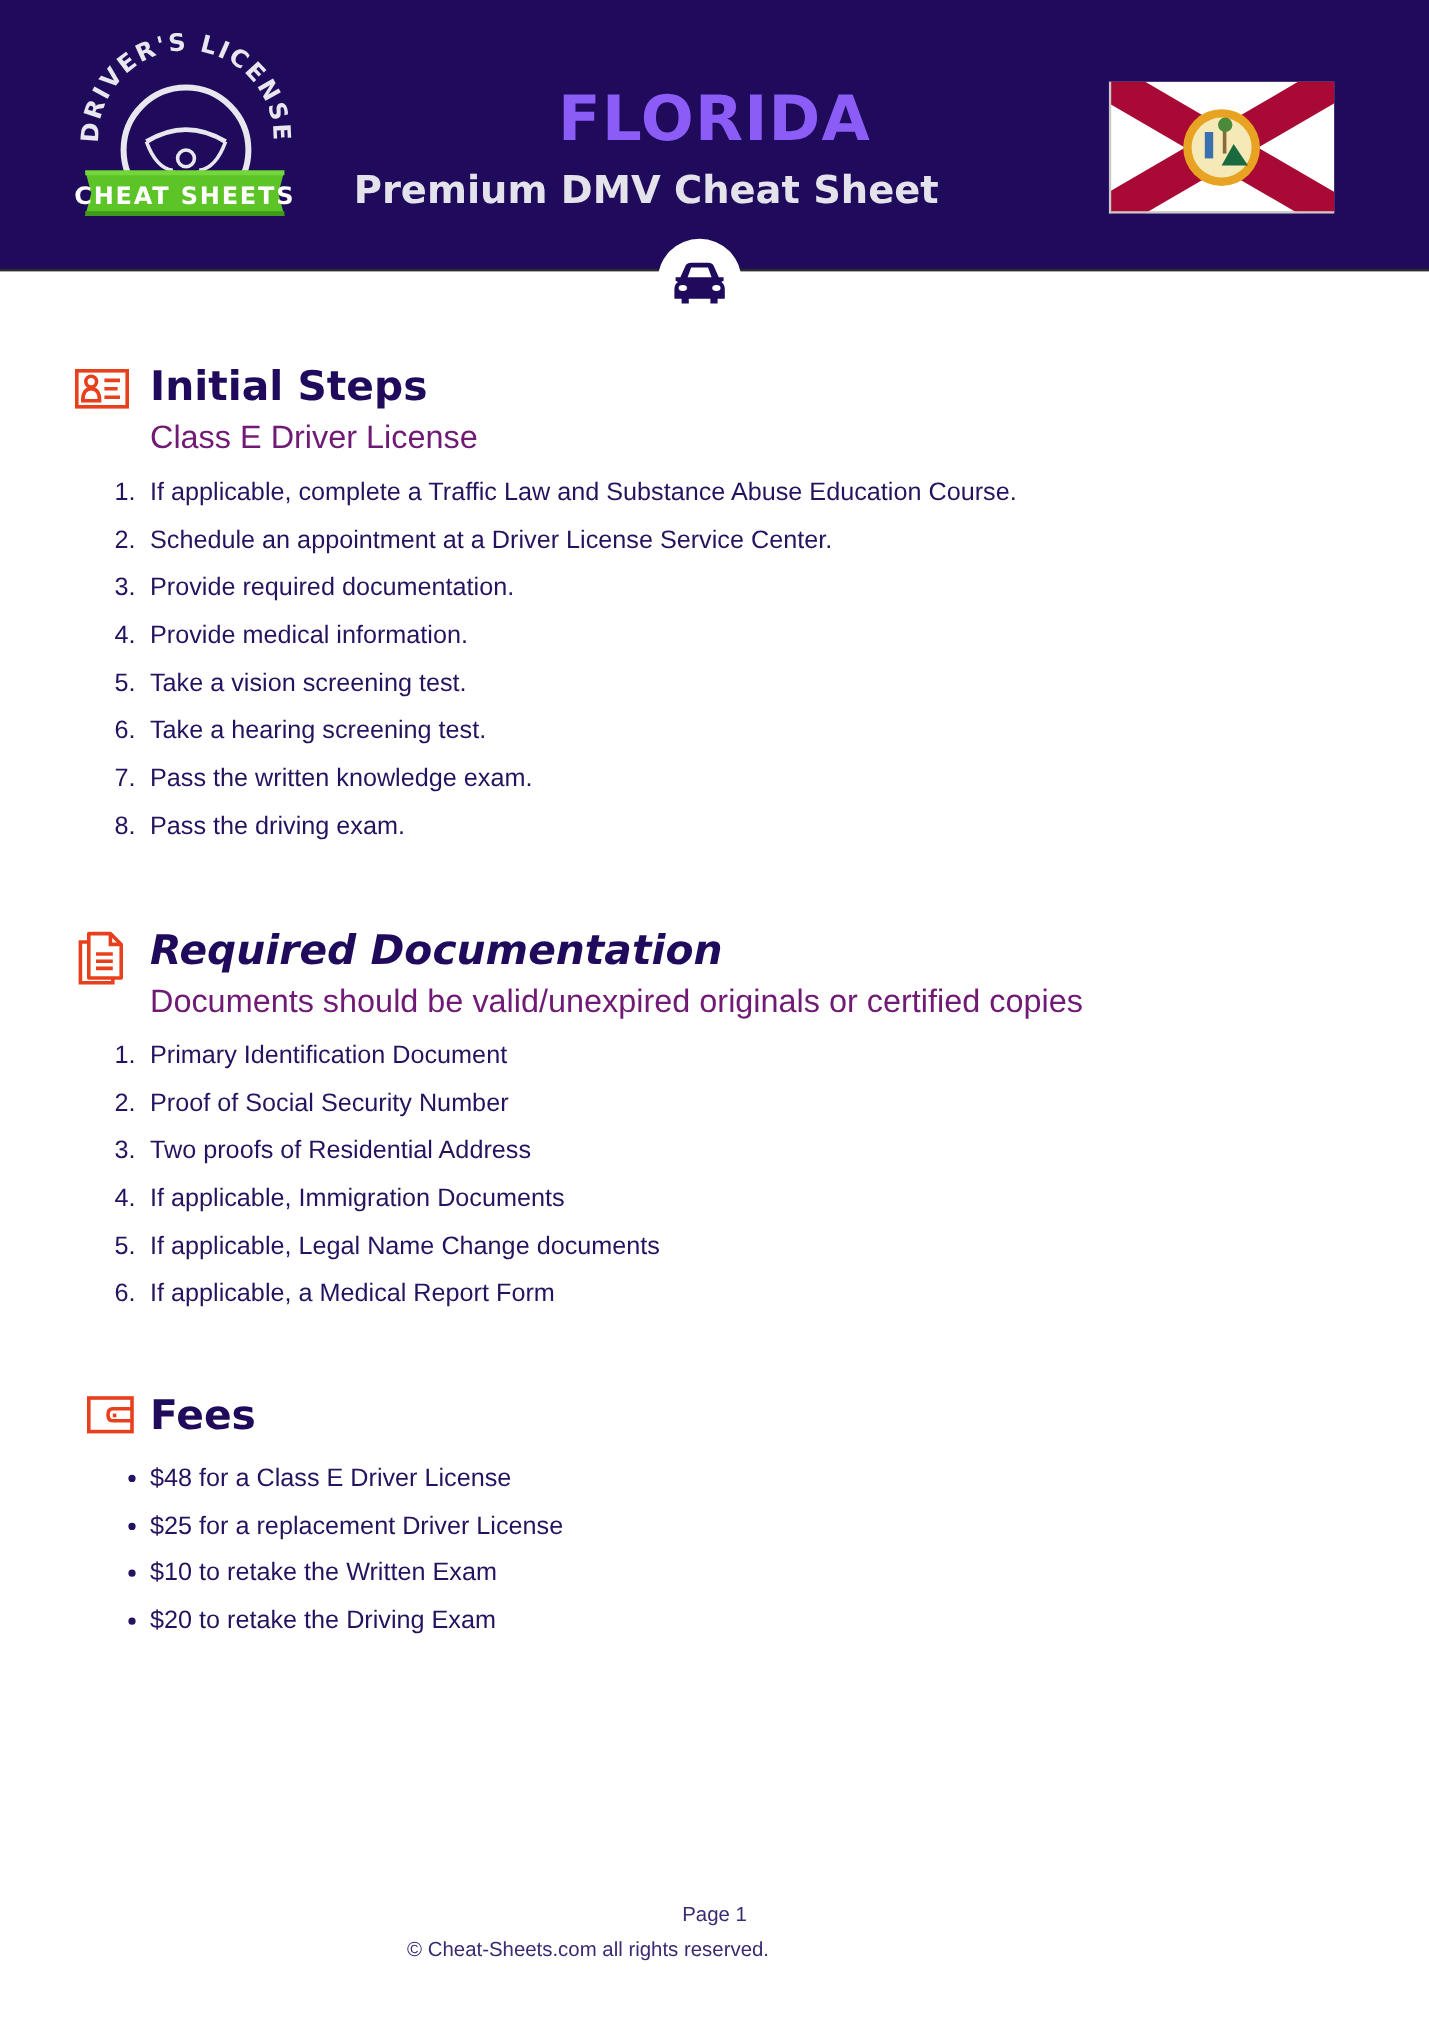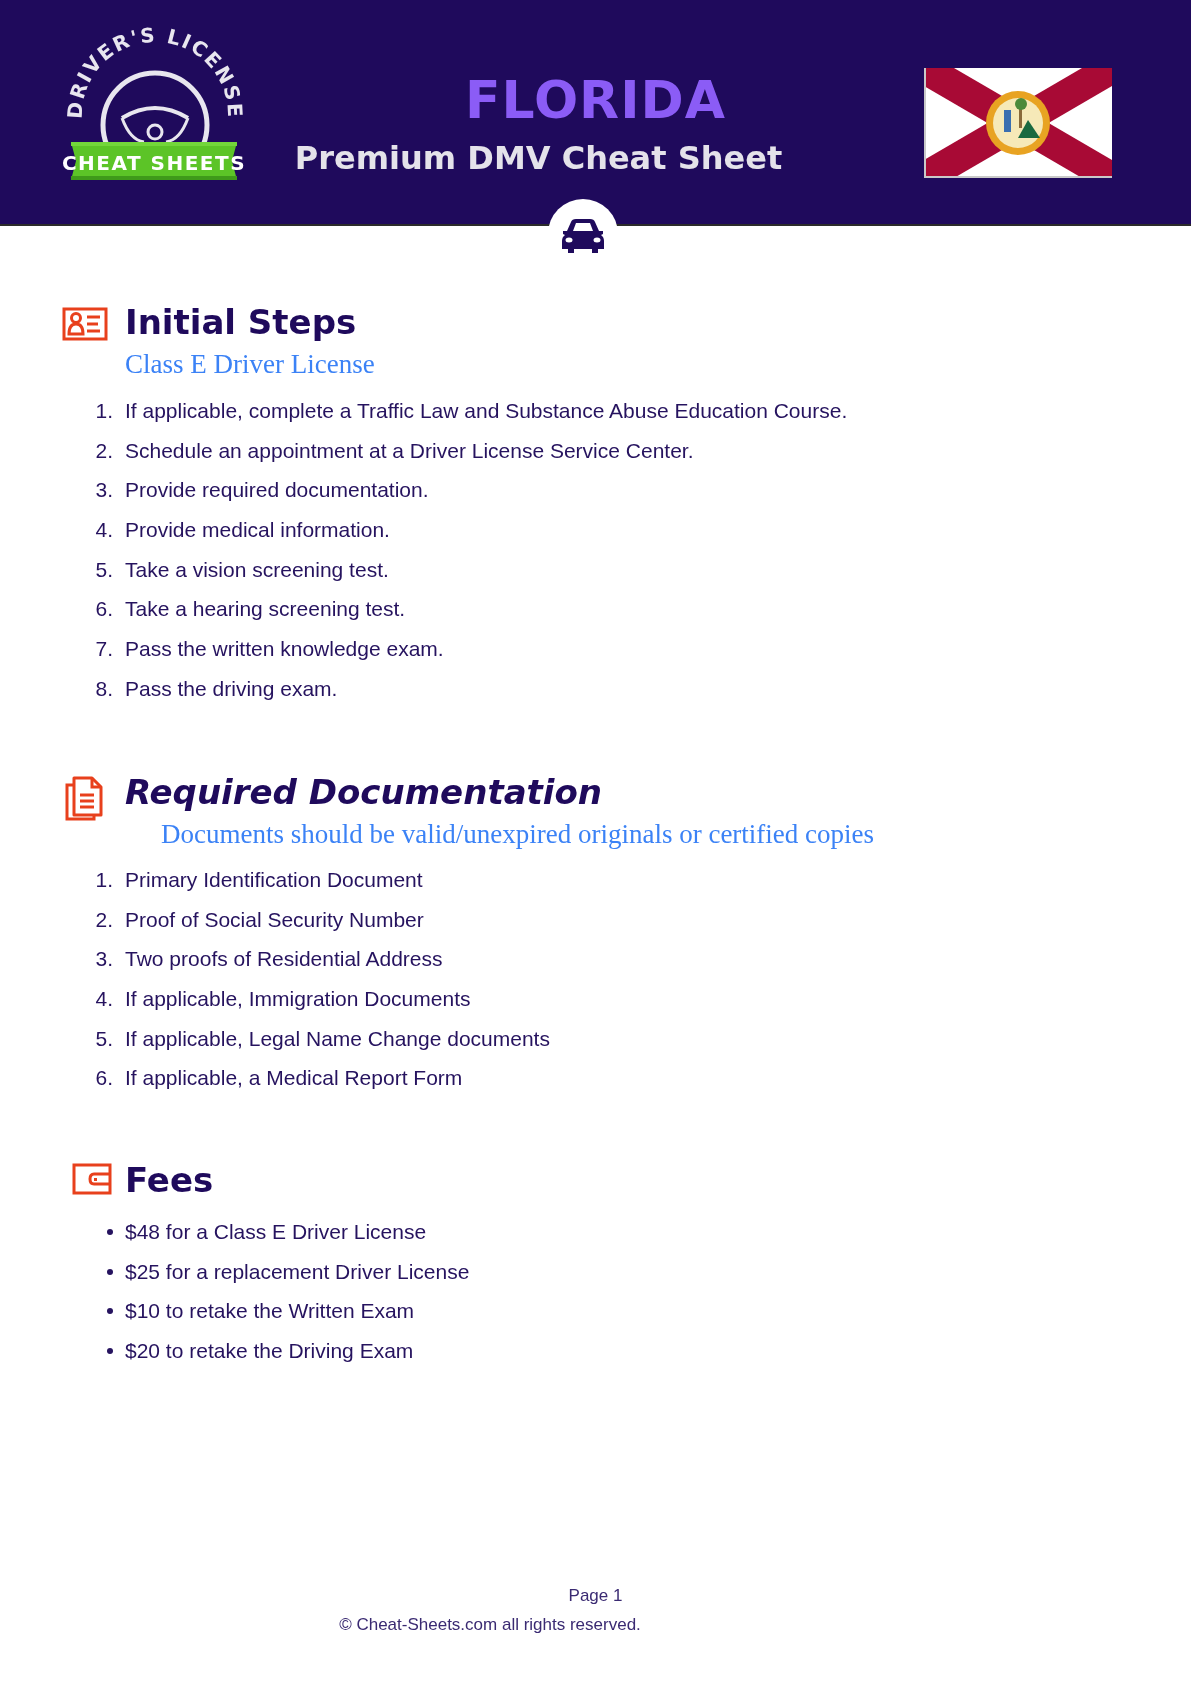--- a/index.html
+++ b/index.html
@@ -12,22 +12,22 @@
            font-family:"DejaVu Sans", sans-serif; font-weight:bold; font-size:52px; line-height:60px; letter-spacing:1px; }
   .subtitle { position:absolute; left:0; width:1077px; top:138px; text-align:center; color:#e4e2ea;
               font-family:"DejaVu Sans", sans-serif; font-weight:bold; font-size:32px; line-height:40px; }
   .flag { position:absolute; left:924px; top:68px; width:188px; height:110px; }
   .car-bump { position:absolute; left:548px; top:199px; width:70px; height:70px; border-radius:50%; background:#ffffff; }
   .car-icon { position:absolute; left:560px; top:218px; width:46px; height:36px; }
   .section { position:absolute; left:0; width:1191px; }
   .sec-icon { position:absolute; left:62px; }
   .sec-title { position:absolute; left:125px; font-family:"DejaVu Sans", sans-serif; font-weight:bold;
                font-size:34px; line-height:40px; color:#1f0a5c; white-space:nowrap; }
-  .sec-sub { position:absolute; left:125px; font-family:Liberation Serif, serif; font-size:27px;
-             line-height:32px; color:#3b82f6; white-space:nowrap; }
+  .sec-sub { position:absolute; left:125px; font-family:Liberation Sans, sans-serif; font-size:27px;
+             line-height:32px; color:#701a75; white-space:nowrap; }
   .list { position:absolute; left:0; margin:0; padding:0; list-style:none; }
   .list li { position:relative; height:39.7px; line-height:39.7px; font-size:21px; color:#26135f;
              white-space:nowrap; font-family:"Liberation Sans", sans-serif; }
   .list li .num { position:absolute; left:93px; width:20px; text-align:right; }
   .list li .txt { position:absolute; left:125px; }
   .list li .dot { position:absolute; left:107px; top:17px; width:6px; height:6px; border-radius:50%; background:#26135f; }
   .footer-page { position:absolute; left:0; width:1191px; top:1586px; text-align:center; font-size:17px; color:#3a2a72; }
   .footer-copy { position:absolute; left:0; width:980px; top:1615px; text-align:center; font-size:17px; color:#3a2a72; }
 </style>
 </head>
@@ -139,21 +139,21 @@
     <svg width="40" height="46" viewBox="0 0 40 46">
       <path d="M 10 3 L 28 3 L 37 12 L 37 40 L 10 40 Z" fill="none" stroke="#e8401c" stroke-width="3" stroke-linejoin="round"></path>
       <path d="M 28 3 L 28 12 L 37 12" fill="none" stroke="#e8401c" stroke-width="3"></path>
       <path d="M 10 10 L 3 10 L 3 44 L 30 44 L 30 40" fill="none" stroke="#e8401c" stroke-width="3"></path>
       <line x1="16" y1="20" x2="30" y2="20" stroke="#e8401c" stroke-width="3"></line>
       <line x1="16" y1="26" x2="30" y2="26" stroke="#e8401c" stroke-width="3"></line>
       <line x1="16" y1="32" x2="30" y2="32" stroke="#e8401c" stroke-width="3"></line>
     </svg>
   </div>
   <div class="sec-title" style="top:772px;font-style:italic;">Required Documentation</div>
-  <div class="sec-sub" style="top:818px;margin-left:36px;">Documents should be valid/unexpired originals or certified copies</div>
+  <div class="sec-sub" style="top:818px;">Documents should be valid/unexpired originals or certified copies</div>
   <ol class="list" style="top:860px; width:1191px;">
     <li>
         <span class="num">1.</span>
         <span class="txt">Primary Identification Document</span>
       </li>
     <li>
         <span class="num">2.</span>
         <span class="txt">Proof of Social Security Number</span>
       </li>
     <li>

